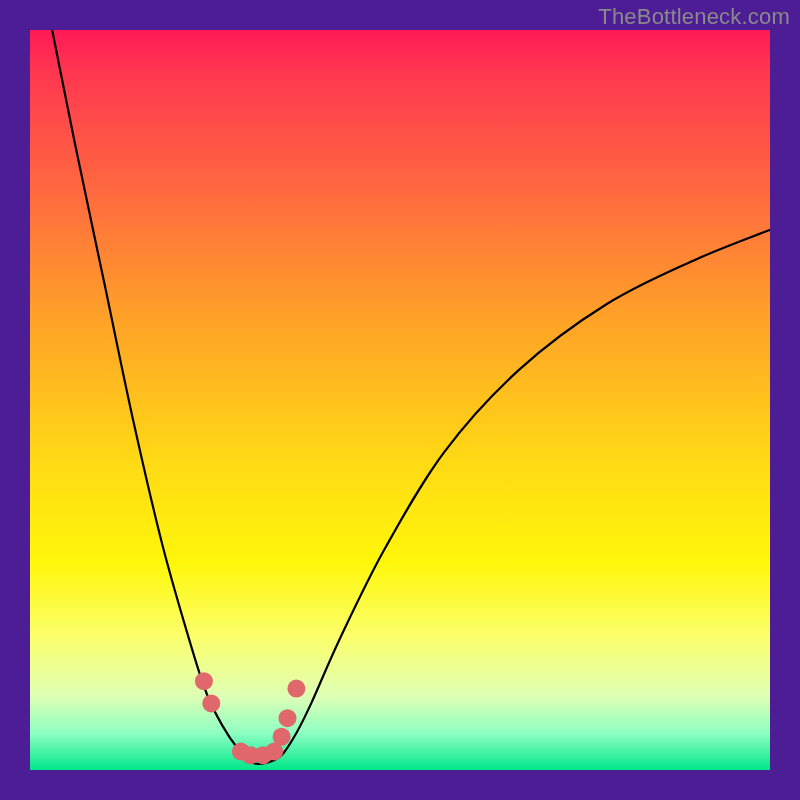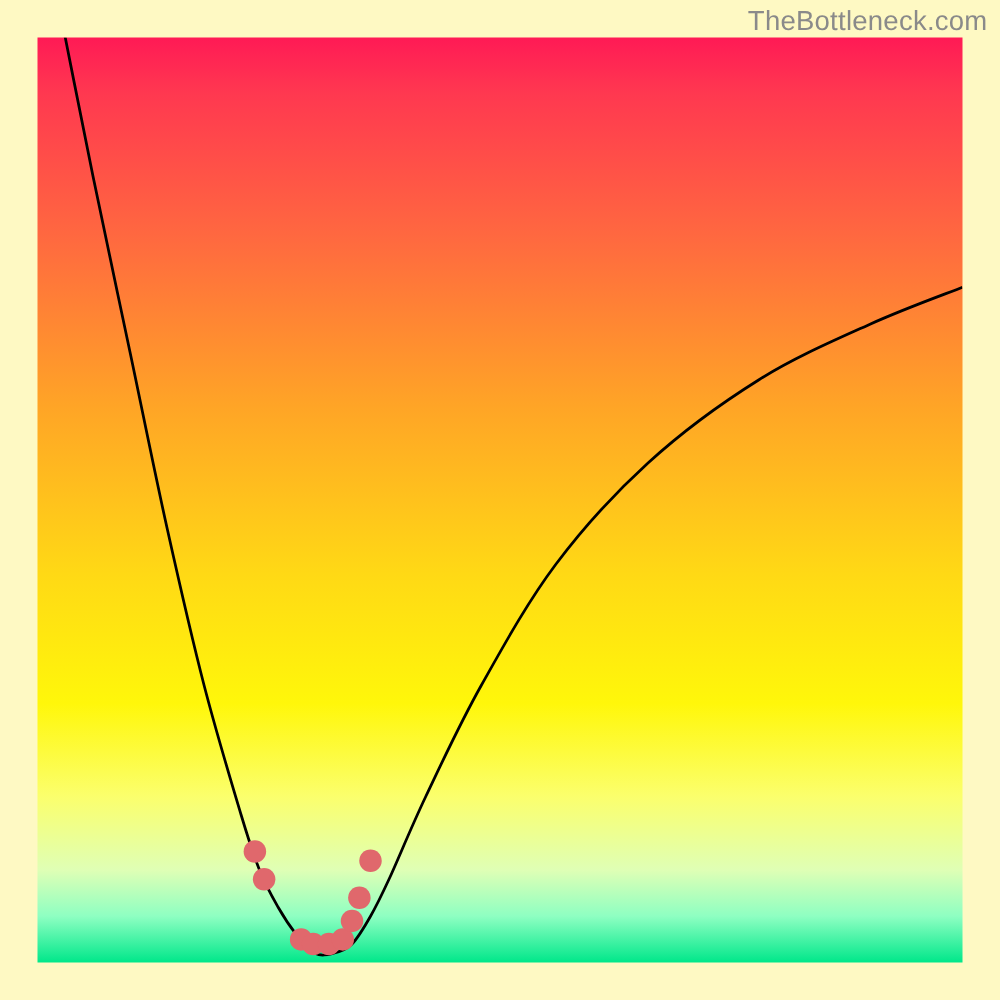--- a/index.html
+++ b/index.html
@@ -9,21 +9,21 @@
     height: 800px;
     background: #000;
     overflow: hidden;
   }
   .frame {
     position: absolute;
     top: 0;
     left: 0;
     width: 800px;
     height: 800px;
-    background: #fef9c3;
+    background: #4c1d95;
   }
   .plot-area {
     position: absolute;
     top: 30px;
     left: 30px;
     width: 740px;
     height: 740px;
     background: linear-gradient(
       to bottom,
       #ff1a55 0%,

